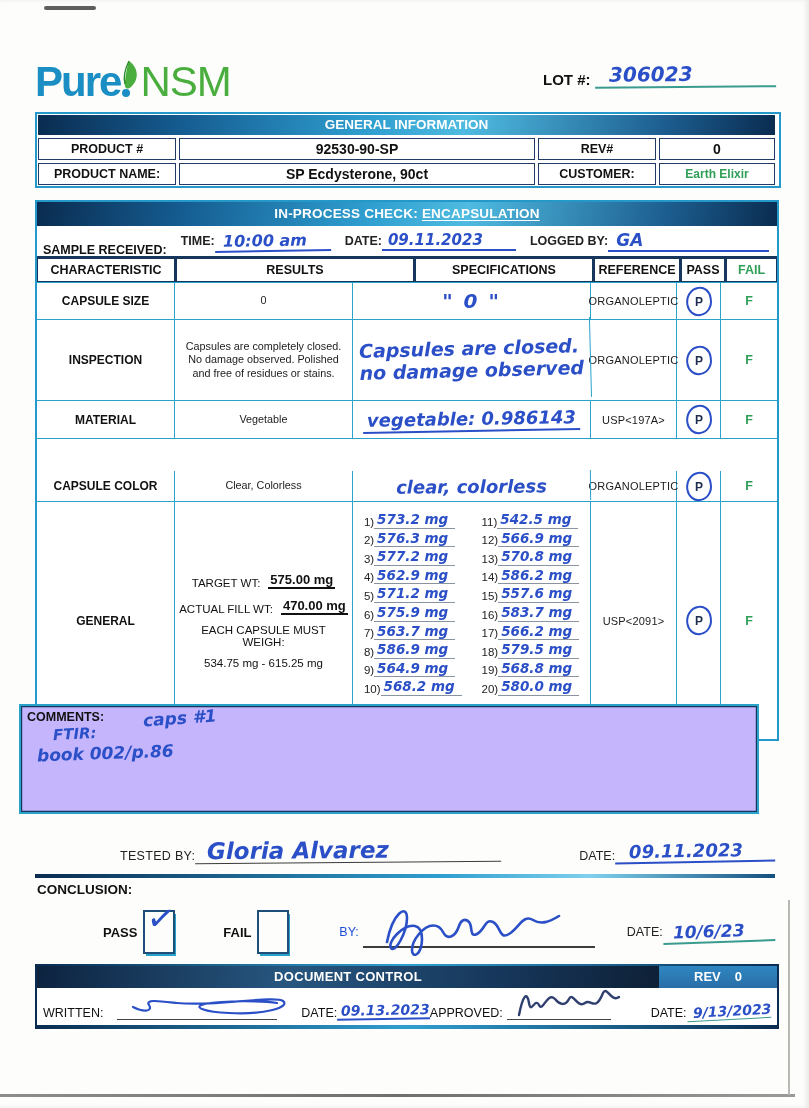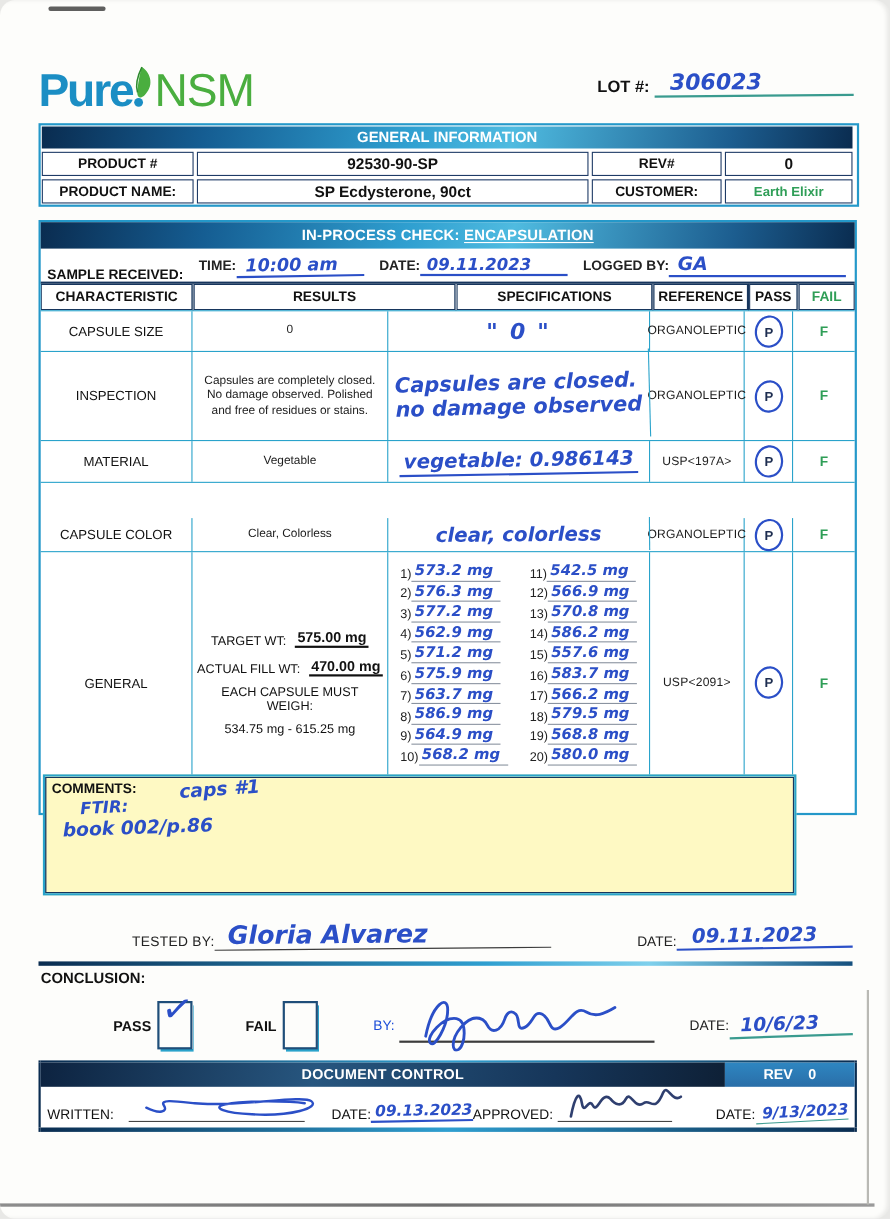--- a/index.html
+++ b/index.html
@@ -1,18 +1,18 @@
 <!DOCTYPE html>
 <html><head>
 <meta charset="utf-8">
 <style>
   html,body{margin:0;padding:0;background:#e8e8e6;}
   .sheet{position:relative;width:809px;height:1108px;margin:0 auto;background:#fdfdfb;
          font-family:"Liberation Sans",sans-serif;color:#111;overflow:hidden;
-         box-shadow:inset -3px 0 4px rgba(0,0,0,.08);border-radius:14px;}
+         box-shadow:inset -3px 0 4px rgba(0,0,0,.08);}
   .abs{position:absolute;}
 
   
   .bar-grad{background:linear-gradient(100deg,#0a2c50 0%,#155d92 20%,#2f9fd0 45%,#4fbbe0 58%,#1c5d8f 85%,#0a2c50 100%);
             color:#fff;font-weight:bold;text-align:center;}
   .hw{font-family:"DejaVu Sans",sans-serif;font-style:italic;font-weight:600;color:#2b4fc7;}
   .grn{color:#2f9e57;}
 
   
   .scan-dash{left:44px;top:6px;width:52px;height:4px;background:#2a2a2a;opacity:.75;border-radius:2px;}
@@ -48,21 +48,21 @@
   .cols{display:flex;}
   .c1{width:138px;} .c2{width:178px;} .c3{width:238px;} .c4{width:86px;} .c5{width:44px;} .c6{flex:1;}
   .hdr-row{border-bottom:1.6px solid #2aa3cb;}
   .hdr-cell{height:24px;display:flex;align-items:center;justify-content:center;
             font-size:12.5px;font-weight:bold;border-right:1.6px solid #17365d;box-shadow:inset 0 0 0 1px #17365d;}
   .hdr-cell:last-child{border-right:none;}
   .body-row{border-bottom:1.6px solid #2aa3cb;}
   .bcell{border-right:1.6px solid #2aa3cb;display:flex;align-items:center;justify-content:center;
          text-align:center;padding:2px 4px;box-sizing:border-box;}
   .bcell:last-child{border-right:none;}
-  .char{font-weight:normal;font-size:12px;}
+  .char{font-weight:bold;font-size:12px;}
   .spec{font-size:10.8px;color:#1c1c1c;line-height:1.25;}
   .refc{font-size:11px;color:#1c1c1c;letter-spacing:.2px;}
   .fcell{font-size:12.5px;font-weight:bold;}
   .p-wrap{display:flex;align-items:center;justify-content:center;}
   .p-circle{width:22px;height:25px;border:2.2px solid #2b4fc7;border-radius:58% 45% 55% 48%;
             display:flex;align-items:center;justify-content:center;transform:rotate(-10deg);}
   .p-circle span{font-size:12px;font-weight:bold;color:#1d2d50;transform:rotate(10deg);}
   .r-cs{height:36px;} .r-insp{height:80px;} .r-mat{height:37px;} .r-cc{height:30px;margin-top:32px;} .r-wt{height:237px;}
   .hw-q{font-size:20px;letter-spacing:2px;}
   .hw-insp{font-size:19px;line-height:1.15;transform:rotate(-1.5deg);text-align:left;}
@@ -77,22 +77,22 @@
   .m-item{display:flex;align-items:flex-end;}
   .m-n{font-size:11.5px;color:#222;padding-bottom:1px;}
   .m-v{font-family:"DejaVu Sans",sans-serif;font-style:italic;font-weight:600;color:#2b4fc7;
        font-size:13.5px;line-height:1;border-bottom:1.5px solid #8a93a0;min-width:76px;text-align:left;
        padding:0 2px 1px 3px;}
   .avg-line{display:flex;align-items:flex-end;justify-content:center;margin-top:8px;}
   .avg-lbl{font-size:12.5px;font-weight:bold;}
   .avg-val{font-size:16px;border-bottom:1.6px solid #555;min-width:110px;padding:0 4px 1px 8px;transform:rotate(-1deg);}
 
   
-  .comments{left:39px;top:704px;width:685px;height:110px;border:2px solid #2aa3cb;
-            box-shadow:inset 0 0 0 1.2px #17365d;box-sizing:border-box;background:#fef9c3;}
+  .comments{left:19px;top:704px;width:740px;height:110px;border:2px solid #2aa3cb;
+            box-shadow:inset 0 0 0 1.2px #17365d;box-sizing:border-box;background:#c4b5fd;}
   .comments .lbl{position:absolute;left:6px;top:4px;font-size:12.5px;font-weight:bold;}
   .note1{position:absolute;left:122px;top:2px;font-size:17px;transform:rotate(-4deg);}
   .note2{position:absolute;left:32px;top:19px;font-size:15px;transform:rotate(-3deg);}
   .note3{position:absolute;left:16px;top:37px;font-size:17px;transform:rotate(-2deg);}
 
   
   .tested{left:35px;top:838px;width:740px;display:flex;align-items:flex-end;}
   .tested .lbl{font-size:12.5px;color:#222;letter-spacing:.3px;margin-left:85px;}
   .tested .name{width:290px;border-bottom:1.8px solid #3c3c3c;font-size:23px;padding:0 4px 0 12px;
                 transform:rotate(-.5deg);line-height:1.05;}

